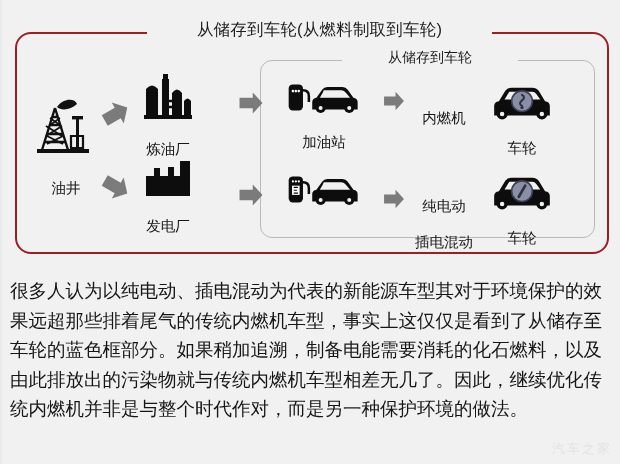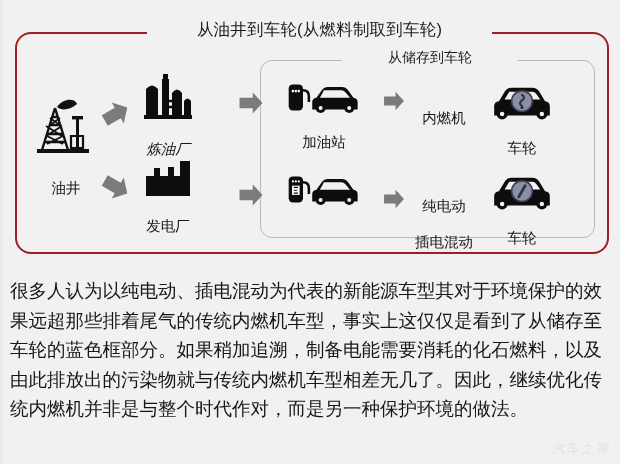--- a/index.html
+++ b/index.html
@@ -90,21 +90,21 @@
 </style>
 </head>
 <body>
 
 <div id="page">
 
   <div class="diagram">
 
     <div class="outer-box"></div>
     <div class="outer-title-mask"></div>
-    <div class="outer-title">从油井到车轮(从燃料制取到车轮)</div>
+    <div class="outer-title">从储存到车轮(从燃料制取到车轮)</div>
 
     <div class="inner-box"></div>
     <div class="inner-title-mask"></div>
     <div class="inner-title">从储存到车轮</div>
 
     <div class="node" style="left:18px;top:96px;width:92px;">
       <svg class="icon" width="66" height="66" viewBox="0 0 66 66">
         <g fill="none" stroke="#111" stroke-width="2.4">
           <path d="M22 12 L9 54 M22 12 L35 54"></path>
           <path d="M14 38 L30 38 M12 46 L32 46 M17 29 L27 29 M19 21 L25 21"></path>
@@ -130,21 +130,21 @@
     </div>
 
     <div class="arrow" style="left:97px;top:170px;">
       <svg width="34" height="34" viewBox="0 0 34 34">
         <g transform="rotate(30 17 17)">
           <path d="M4 11 L19 11 L19 5 L30 17 L19 29 L19 23 L4 23 Z" fill="#7b7b7b"></path>
         </g>
       </svg>
     </div>
 
-    <div class="node" style="left:126px;top:71px;width:80px;font-style:italic;">
+    <div class="node" style="left:126px;top:71px;width:80px;">
       <svg class="icon" width="56" height="52" viewBox="0 0 56 52">
         <rect x="6" y="18" width="12" height="28" fill="#0d0d0d"></rect>
         <path d="M6 18 q6 -7 12 0" fill="#0d0d0d"></path>
         <rect x="22" y="8" width="7" height="38" fill="#0d0d0d"></rect>
         <rect x="23" y="3" width="5" height="6" fill="#0d0d0d"></rect>
         <rect x="32" y="22" width="10" height="24" fill="#0d0d0d"></rect>
         <path d="M32 22 q5 -7 10 0" fill="#0d0d0d"></path>
         <rect x="44" y="30" width="7" height="16" fill="#0d0d0d"></rect>
         <path d="M44 30 q3.5 -5 7 0" fill="#0d0d0d"></path>
         <rect x="4" y="44" width="48" height="4" fill="#0d0d0d"></rect>

